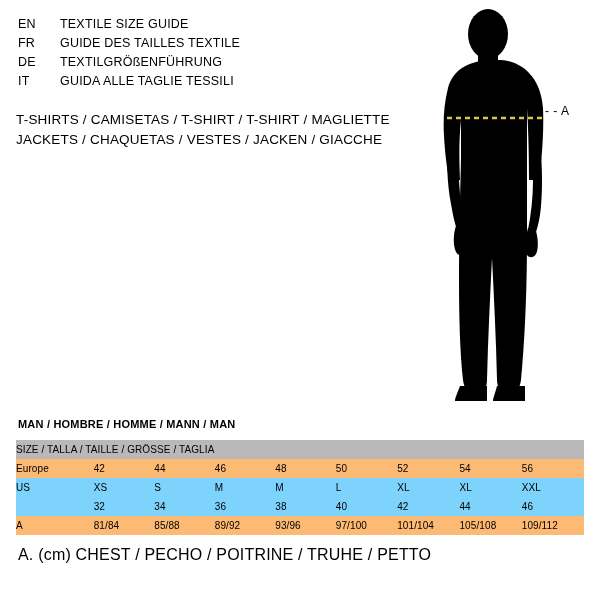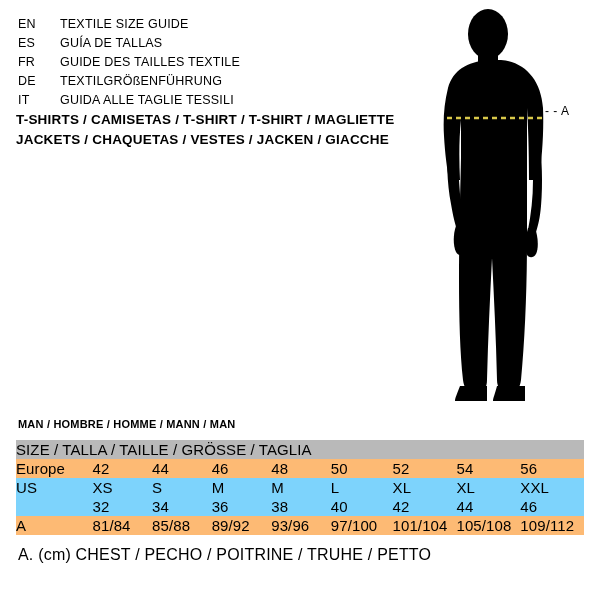--- a/index.html
+++ b/index.html
@@ -45,21 +45,21 @@
 
   
   .cats {
     position: absolute;
     left: 16px;
     top: 110px;
     width: 400px;
   }
   .cat-line {
     font-size: 13.5px;
-    font-weight: bold;
+    font-weight: normal;
     letter-spacing: 0.2px;
     line-height: 20px;
     white-space: nowrap;
   }
 
   
   .figure {
     position: absolute;
     left: 415px;
     top: 8px;
@@ -85,21 +85,21 @@
     font-weight: bold;
     letter-spacing: 0.2px;
   }
 
   table.sizes {
     position: absolute;
     left: 16px;
     top: 440px;
     width: 568px;
     border-collapse: collapse;
-    font-size: 15px;
+    font-size: 10px;
     padding-left: 41px;
   }
   table.sizes td {
     padding: 0;
     height: 19px;
     vertical-align: middle;
     letter-spacing: 0.1px;
   }
   table.sizes tr.header-row {
     background: #b9b9b9;
@@ -130,24 +130,20 @@
 </style>
 </head>
 <body>
 
 <div class="page">
 
   <div class="lang-block">
     <div class="lang-row">
       <span class="lang-code">EN</span>
       <span class="lang-text">TEXTILE SIZE GUIDE</span>
-    </div>
-    <div class="lang-row">
-      <span class="lang-code">ES</span>
-      <span class="lang-text">GUÍA DE TALLAS</span>
     </div>
     <div class="lang-row">
       <span class="lang-code">FR</span>
       <span class="lang-text">GUIDE DES TAILLES TEXTILE</span>
     </div>
     <div class="lang-row">
       <span class="lang-code">DE</span>
       <span class="lang-text">TEXTILGRÖßENFÜHRUNG</span>
     </div>
     <div class="lang-row">

